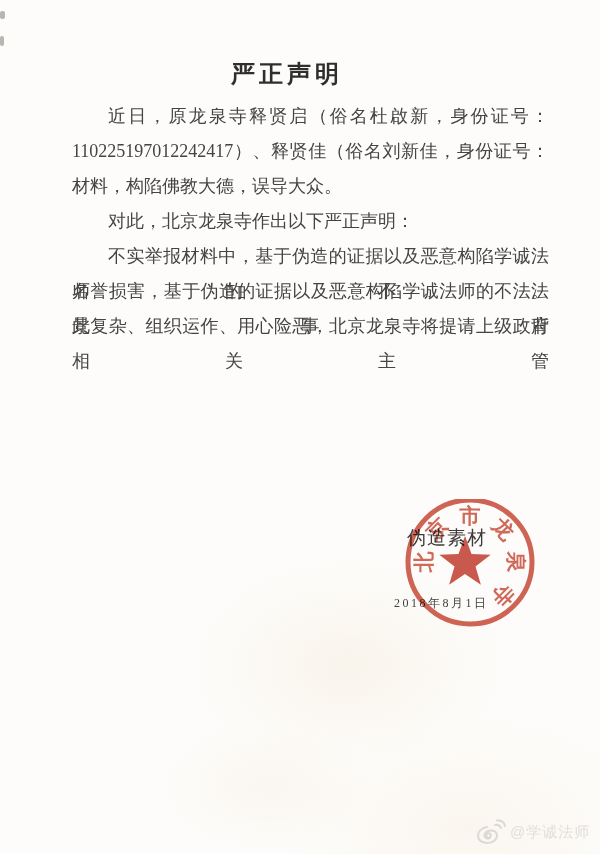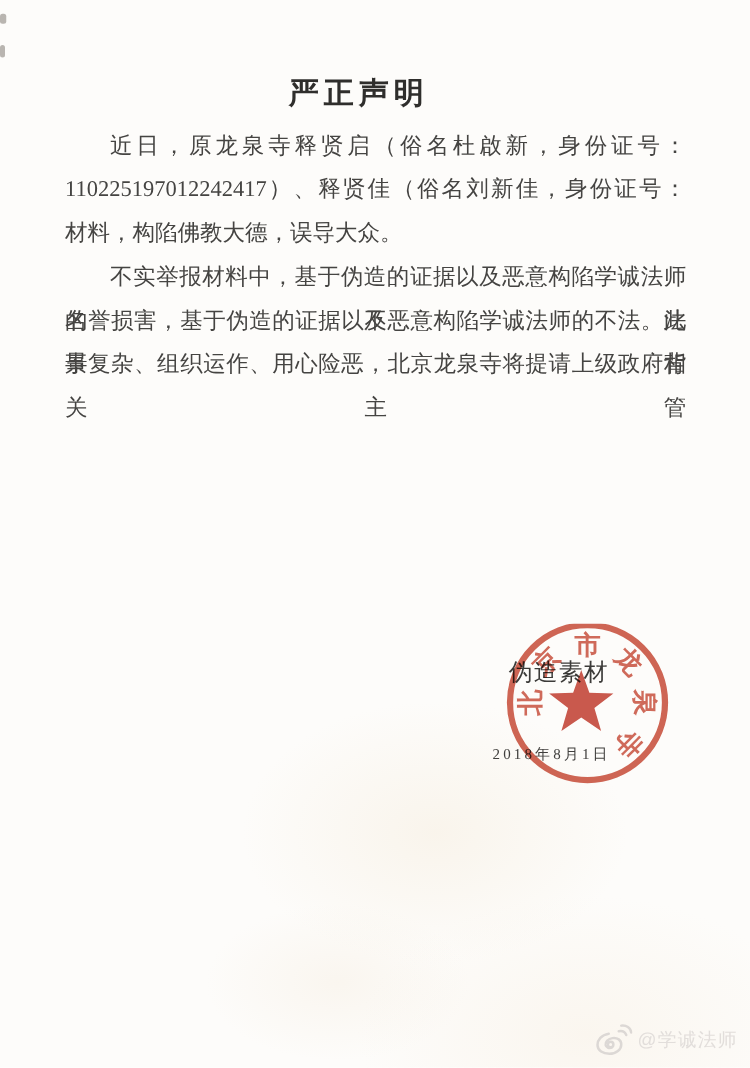--- a/index.html
+++ b/index.html
@@ -13,21 +13,21 @@
       #fdfcfa;
   }
   .title{
     position:absolute;top:58px;left:0;width:600px;text-align:center;
     transform:translateX(-13px);
     font-size:24px;font-weight:bold;color:#2f2e2c;letter-spacing:4px;
   }
   .doc-body{position:absolute;left:52px;top:99px;width:497px;}
   .line{
     font-size:18px;line-height:35px;height:35px;color:#454442;
-    text-align:left;white-space:nowrap;
+    text-align:left;white-space:nowrap;margin-left:20px;
   }
   .line.justify{
     text-align:justify;text-align-last:justify;white-space:normal;
     text-justify:inter-character;
   }
   .line.indent{text-indent:2em;}
   .signature{
     position:absolute;left:407px;top:525px;width:160px;
     font-size:19px;color:#3c3b39;letter-spacing:1px;white-space:nowrap;
   }
@@ -59,20 +59,21 @@
 
 <div class="edge-mark m1"></div>
 <div class="edge-mark m2"></div>
 
 <div class="title">严正声明</div>
 
 <div class="doc-body">
   <div class="line indent justify">近日，原龙泉寺释贤启（俗名杜啟新，身份证号：</div>
   <div class="line justify">110225197012242417）、释贤佳（俗名刘新佳，身份证号：</div>
   <div class="line">材料，构陷佛教大德，误导大众。</div>
+  <div class="line indent">对此，北京龙泉寺作出以下严正声明：</div>
   <div class="line indent justify">不实举报材料中，基于伪造的证据以及恶意构陷学诚法师的不法</div>
   <div class="line justify">名誉损害，基于伪造的证据以及恶意构陷学诚法师的不法。此事背</div>
   <div class="line justify">景复杂、组织运作、用心险恶，北京龙泉寺将提请上级政府相关主管</div>
 </div>
 
 <div class="signature">伪造素材</div>
 <div class="doc-date">2018年8月1日</div>
 
 <svg class="seal" viewBox="0 0 145 140" xmlns="http://www.w3.org/2000/svg">
   <g stroke="#c5432f" fill="none">

